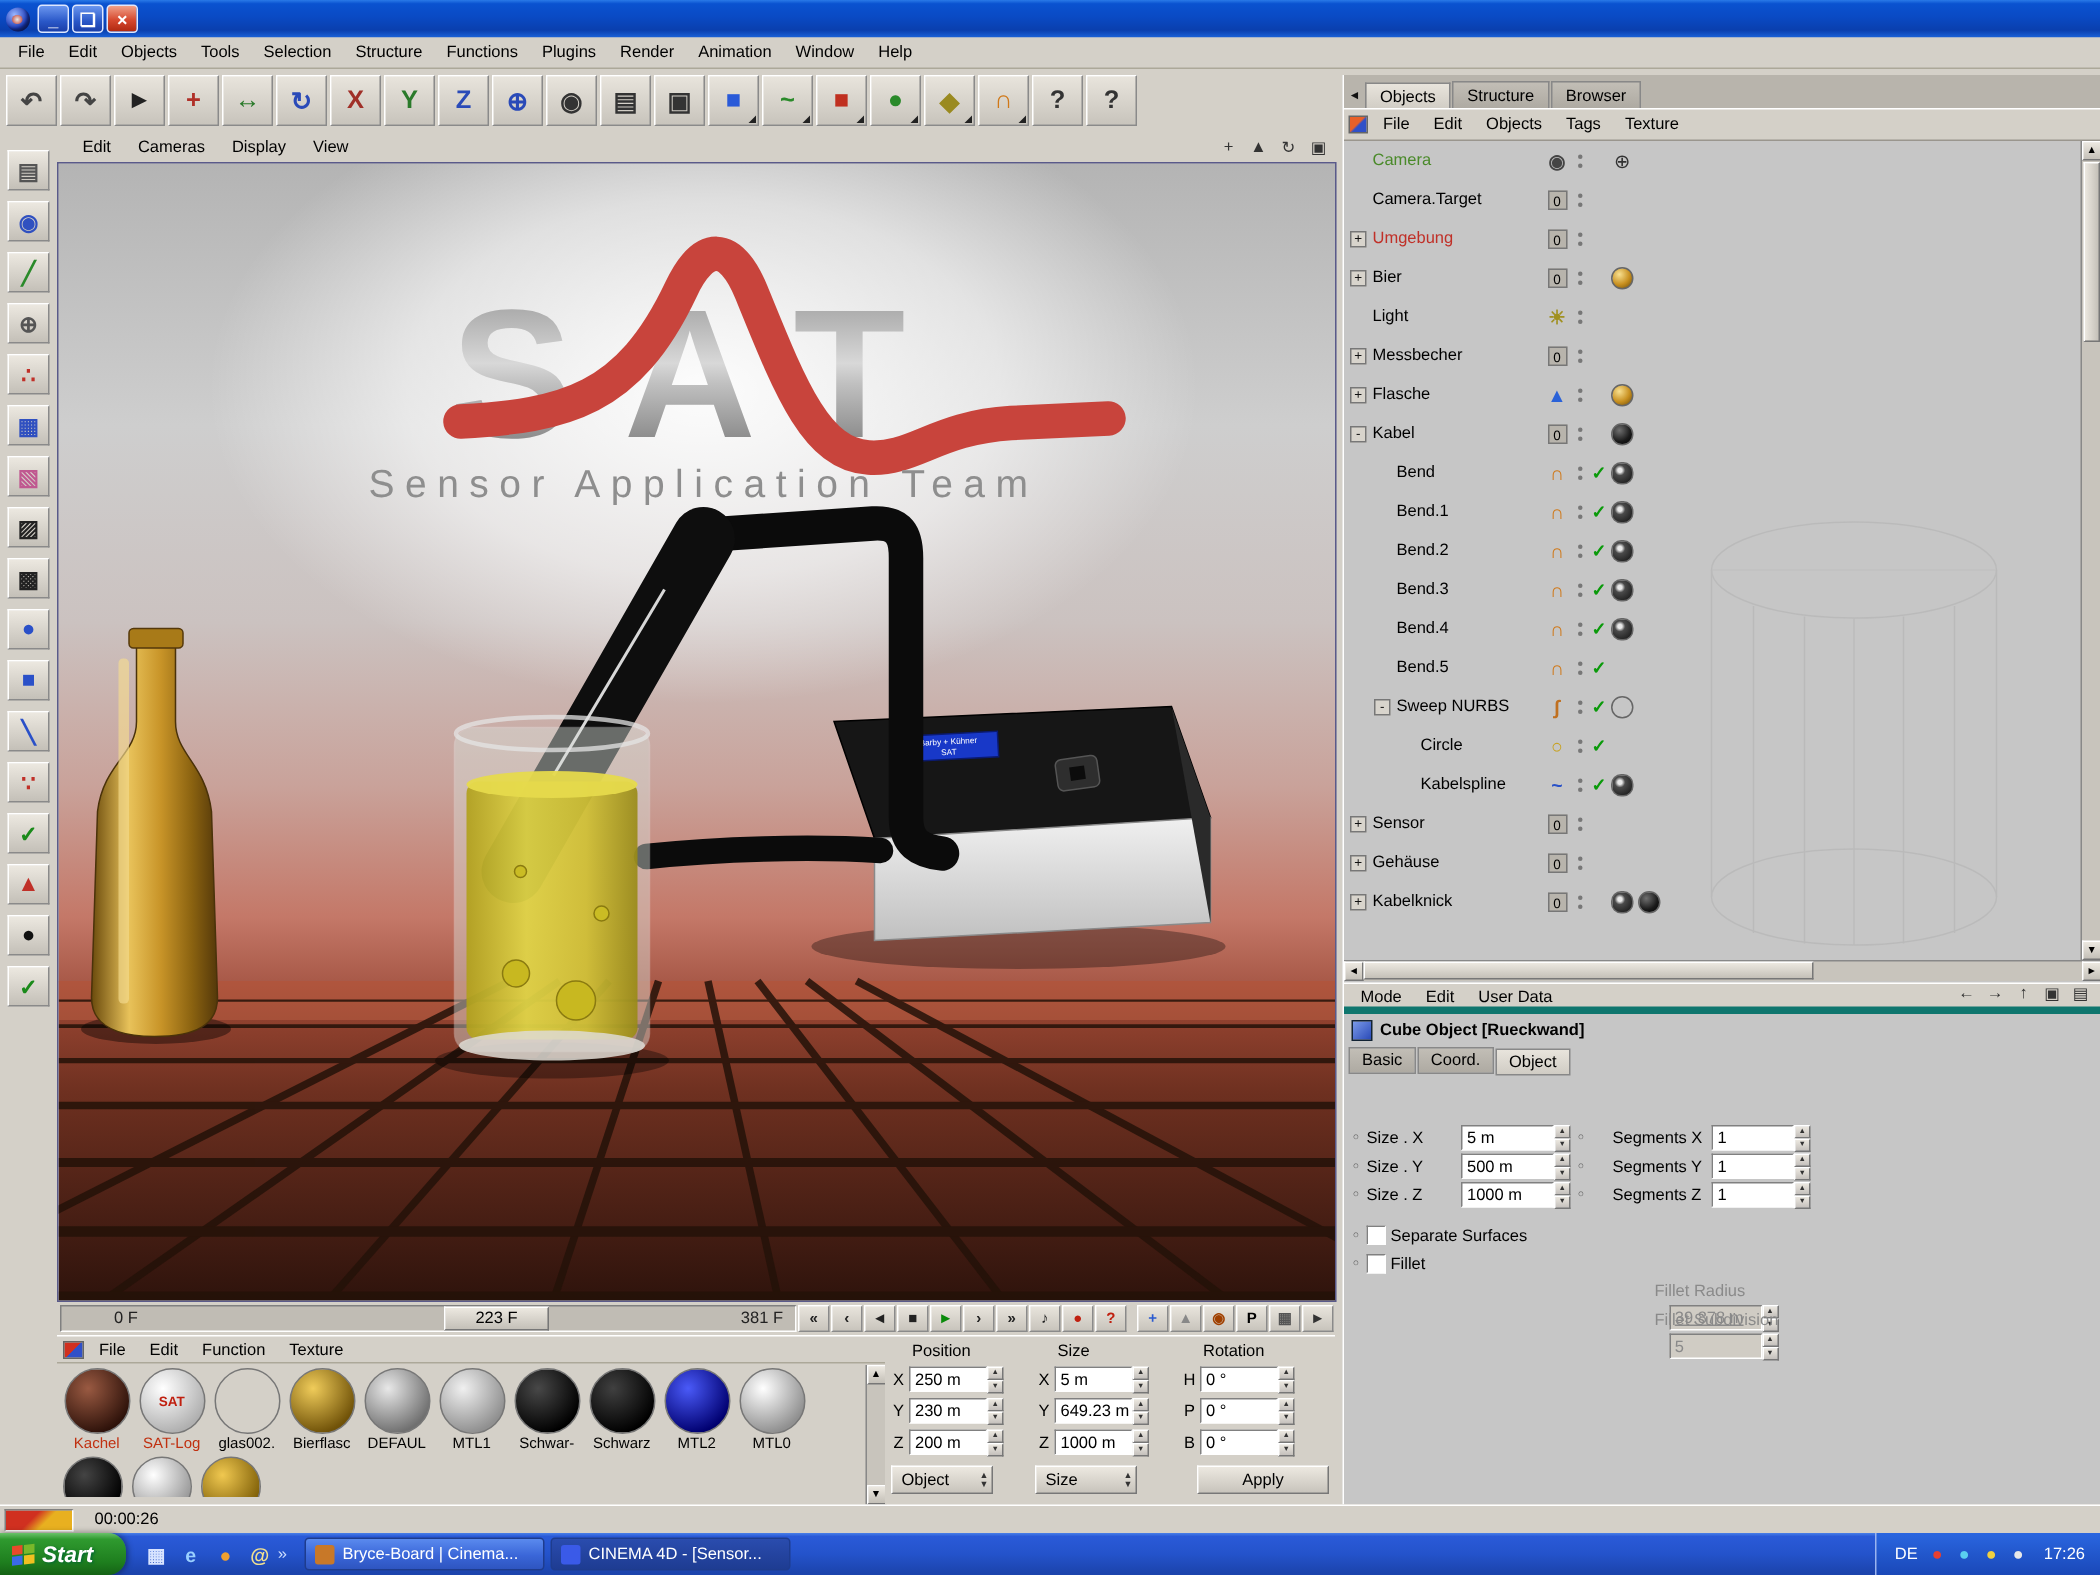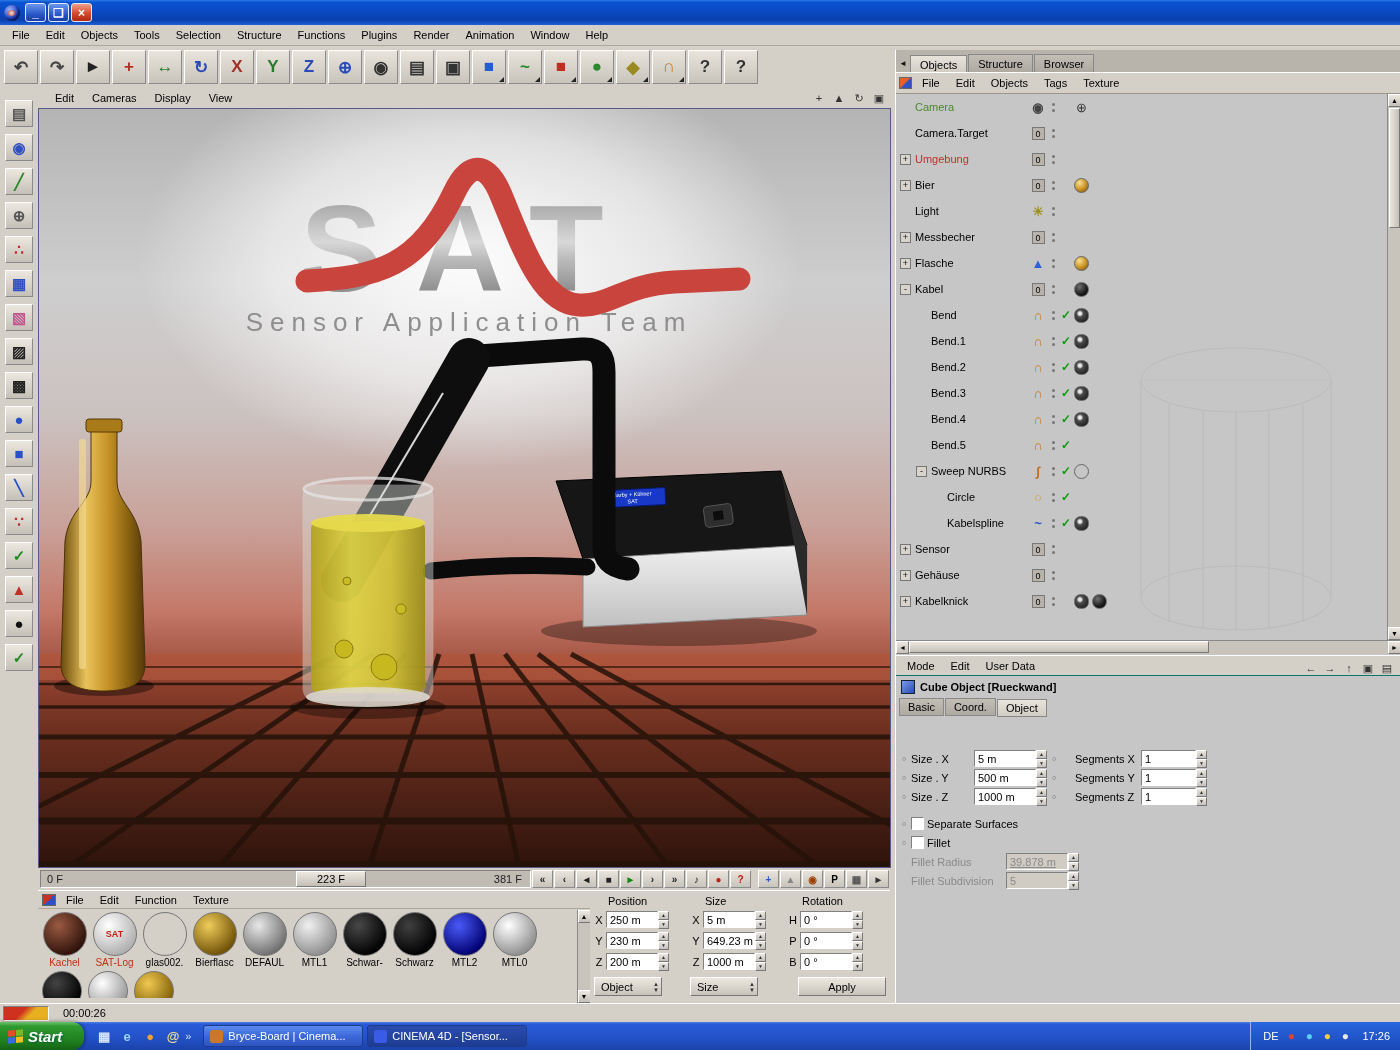--- a/index.html
+++ b/index.html
@@ -52,21 +52,21 @@
   .vpi { width:16px; height:14px; display:flex; align-items:center; justify-content:center; font-size:11px;
     color:#333; cursor:default; }
   .vp-canvas { position:absolute; top:108px; left:38px; width:853px; height:760px; border:1px solid #5a5a8a;
     background:#bdbdbd; overflow:hidden; }
 
   
   .timeline { position:absolute; top:868px; left:38px; width:853px; height:22px; background:#d4d0c8;
     display:flex; align-items:center; gap:1px; padding:1px 2px; }
   .tl-track { position:relative; width:505px; height:18px; background:#c0bcb4;
     border:1px solid; border-color:#808080 #fff #fff #808080; display:flex; align-items:center; }
-  .tl-start { padding-left:6px; color:#222; }
+  .tl-start { padding-left:6px; color:#222;margin-left:29px; }
   .tl-end { margin-left:auto; padding-right:8px; color:#222; }
   .tl-handle { position:absolute; left:255px; top:0; width:70px; height:16px;
     background:linear-gradient(180deg,#ece8e0,#c4c0b8); border:1px solid; border-color:#fff #777 #777 #fff;
     display:flex; align-items:center; justify-content:center; font-size:11px; cursor:default; }
   .tlb { width:21px; height:18px; background:linear-gradient(180deg,#e8e4dc,#c8c4bc);
     border:1px solid; border-color:#fff #8a8a8a #8a8a8a #fff; display:flex; align-items:center;
     justify-content:center; font-size:10px; font-weight:bold; cursor:default; }
 
   
   .materials { position:absolute; top:890px; left:38px; width:552px; height:113px; background:#d4d0c8;
@@ -157,38 +157,38 @@
   .tree-vscroll .thumb { width:11px; height:120px; margin:1px; background:linear-gradient(90deg,#ece8e0,#c4c0b8);
     border:1px solid; border-color:#fff #777 #777 #fff; }
   .tree-hscroll { position:absolute; top:590px; left:0; width:505px; height:14px; background:#c8c4bc;
     border-top:1px solid #888; display:flex; }
   .tree-hscroll .thumb { width:300px; height:12px; background:linear-gradient(180deg,#ece8e0,#c4c0b8);
     border:1px solid; border-color:#fff #777 #777 #fff; }
   .cyl-mark { position:absolute; top:290px; left:240px; opacity:.55; }
 
   
   .attrbar { position:absolute; top:605px; left:0; width:505px; height:21px; background:#d4d0c8;
-    border-top:1px solid #fff; border-bottom:1px solid #0f766e; display:flex; align-items:flex-end; padding-left:3px;gap:24px; }
+    border-top:1px solid #fff; border-bottom:5px solid #0f766e; display:flex; align-items:flex-start; padding-left:3px;gap:24px; }
   .ami { width:16px; text-align:center; color:#333; font-size:11px; cursor:default; }
   .attrbar .icons { margin-left:auto; display:flex; gap:3px; padding-right:6px; }
   .attr-title { position:absolute; top:627px; left:0; width:492px; height:20px; display:flex;
     align-items:center; padding-left:5px; font-weight:bold; gap:5px; }
   .cube-ic { width:14px; height:14px; background:linear-gradient(135deg,#7a9ae8,#2a4ab8); border:1px solid #123;
     flex:0 0 auto; }
   .attr-tabs { position:absolute; top:648px; left:3px; display:flex; }
   .attr-tabs .tab { padding:2px 8px; border-bottom:1px solid #888; }
   .section-bar { position:absolute; top:678px; left:2px; width:498px; height:17px;
     background:linear-gradient(180deg,#e0dcd4,#bcb8b0); border:1px solid #999; display:flex;
     align-items:center; padding-left:4px; font-weight:bold; }
   .attr-rows { position:absolute; top:699px; left:4px; width:498px; }
   .attr-row { display:flex; align-items:center; height:19px; gap:3px; }
   .bullet { width:8px; font-size:7px; color:#555; text-align:center; }
   .flbl { width:60px; white-space:nowrap; }
   .flbl2 { width:63px; white-space:nowrap; margin-left:14px; }
-  .attr-row.disabled { color:#8a8a8a; }
+  .attr-row.disabled { color:#8a8a8a;flex-direction:column; }
   .attr-row.disabled .numbox { background:#d0ccc4; color:#8a8a8a; }
   .cbx { width:13px; height:13px; background:#fff; border:1px solid; border-color:#808080 #fff #fff #808080;
     cursor:default; }
   .gap-row { height:8px; }
 
   
   .statusbar { position:absolute; top:1003px; left:0; width:1400px; height:19px; background:#d4d0c8;
     border-top:1px solid #fff; display:flex; align-items:center; }
   .status-cell { width:46px; height:15px; margin-left:3px; background:linear-gradient(135deg,#d03020 40%,#e8b020 60%);
     border:1px solid; border-color:#808080 #fff #fff #808080; }

